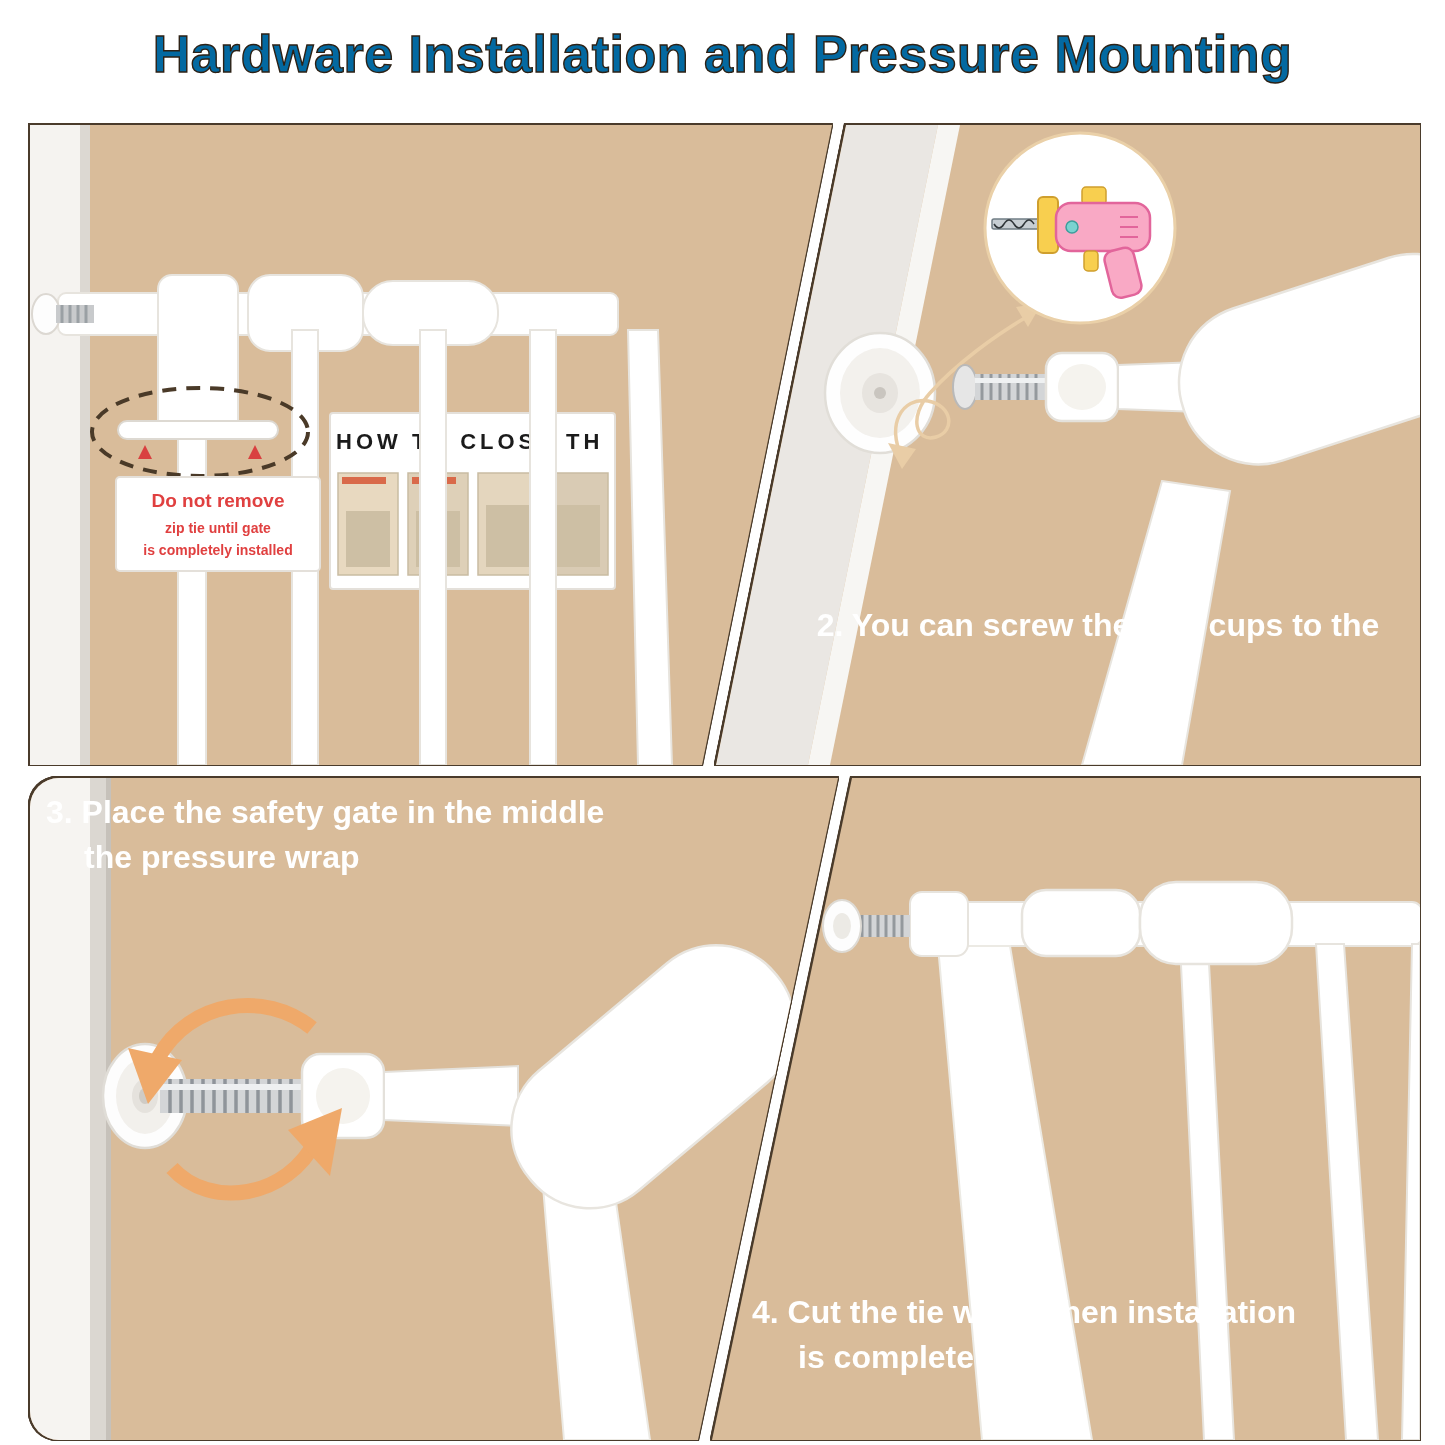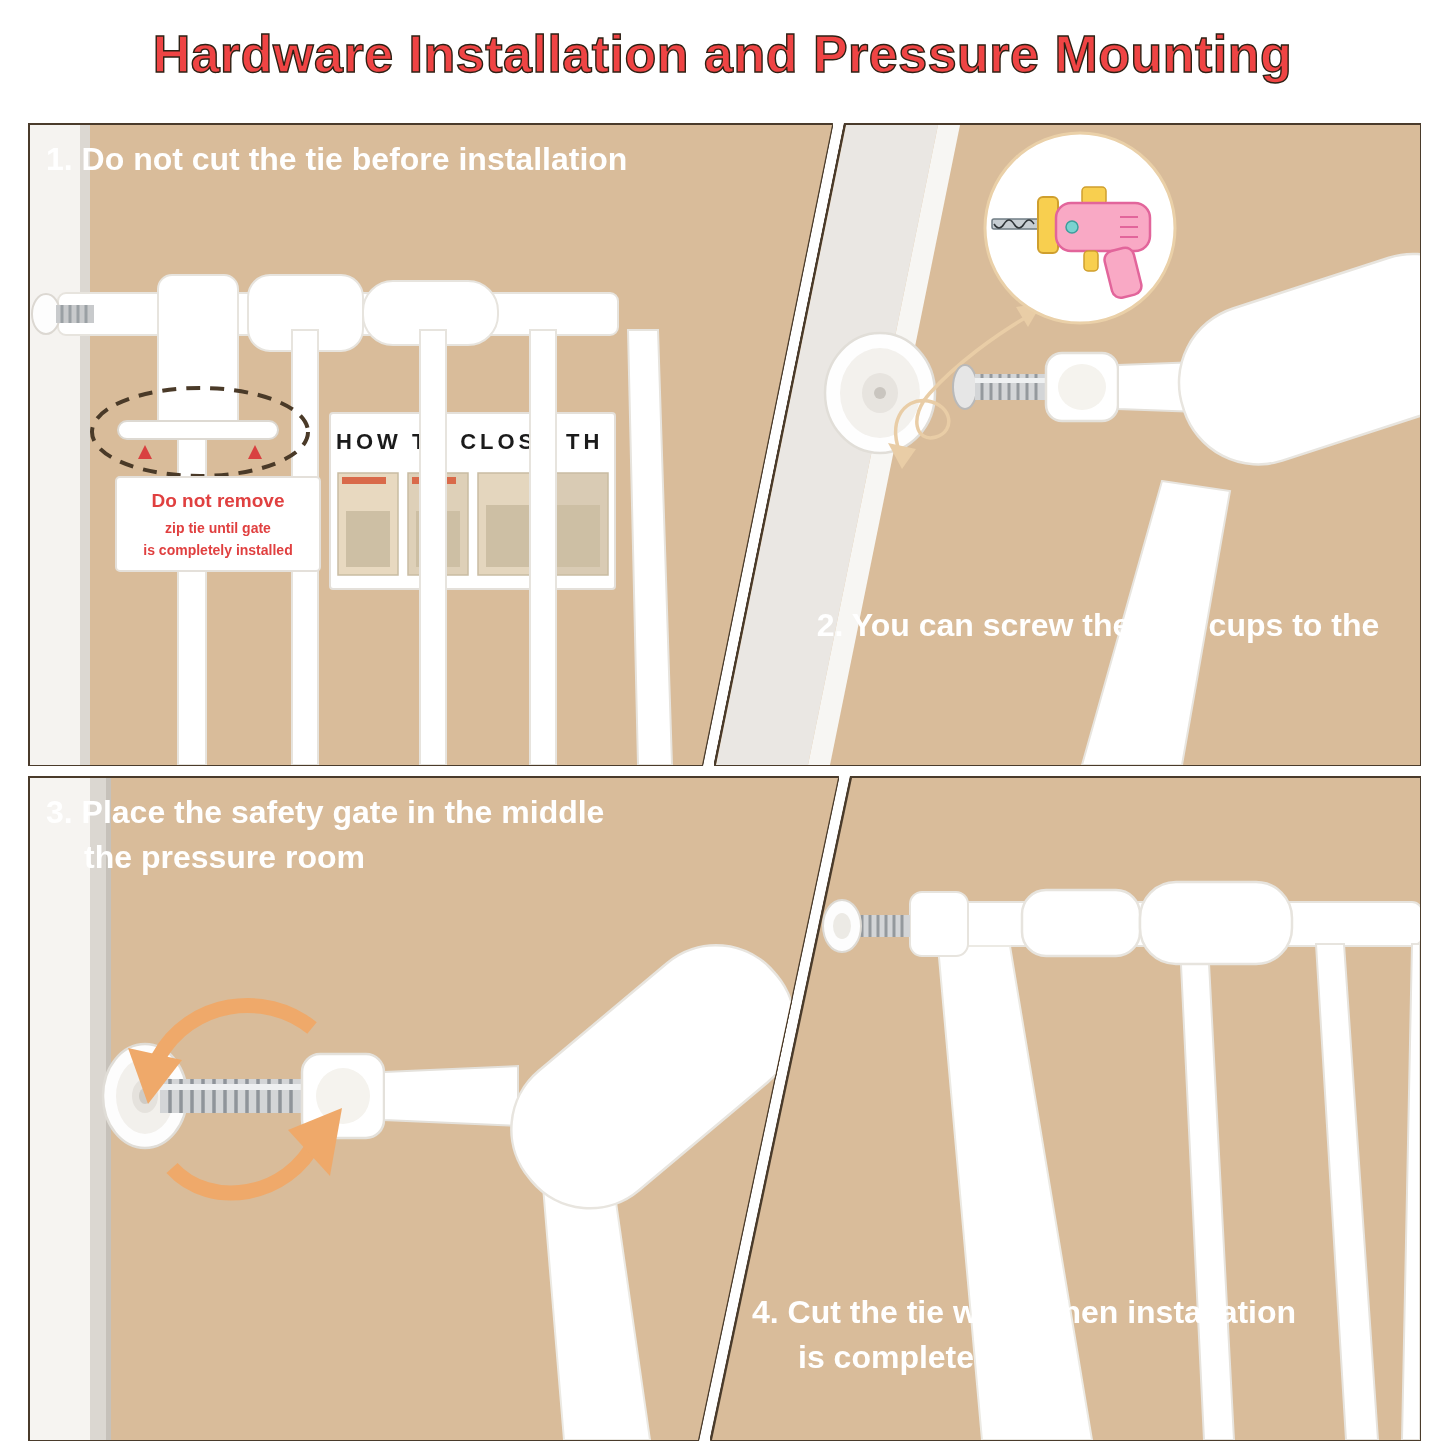--- a/index.html
+++ b/index.html
@@ -1,30 +1,30 @@
 <!DOCTYPE html>
 <html><head>
 <meta charset="utf-8">
 <style>
   html,body{margin:0;padding:0;background:#ffffff;}
   .page{position:relative;width:1445px;height:1445px;background:#ffffff;overflow:hidden;
         font-family:"Liberation Sans",sans-serif;}
   .main-title{position:absolute;top:24px;left:0;width:100%;text-align:center;
-        font-size:52px;font-weight:bold;color:#ef4444;-webkit-text-stroke:1.4px #2d2115;
+        font-size:52px;font-weight:bold;color:#0369a1;-webkit-text-stroke:1.4px #2d2115;
         letter-spacing:0.5px;}
   .row{position:absolute;left:30px;width:1390px;}
   .row1{top:125px;height:640px;}
   .row2{top:778px;height:662px;}
   .panel-wrap{position:absolute;inset:0;
         filter:drop-shadow(1.4px 0 0 #4a3b2b) drop-shadow(-1.4px 0 0 #4a3b2b)
                drop-shadow(0 1.4px 0 #4a3b2b) drop-shadow(0 -1.4px 0 #4a3b2b);}
   .panel{position:absolute;inset:0;background:#d9bc9a;overflow:hidden;}
   .clipA{clip-path:polygon(0 0,802px 0,672px 640px,0 640px);}
   .clipB{clip-path:polygon(816px 0,1390px 0,1390px 640px,686px 640px);}
-  .clipC{clip-path:polygon(0 0,808px 0,668px 662px,0 662px);}
+  .clipC{clip-path:polygon(0 0,808px 0,668px 662px,0 662px);border-radius:29px;}
   .clipD{clip-path:polygon(822px 0,1390px 0,1390px 662px,682px 662px);}
   .panel svg{position:absolute;inset:0;}
   .step-text{position:absolute;color:#ffffff;font-weight:bold;font-size:32px;line-height:45px;}
   .step1-text{left:16px;top:12px;width:760px;}
   .step2-text{left:724px;top:478px;width:688px;text-align:center;}
   .step3-text{left:16px;top:12px;width:780px;}
   .step3-text .indent{margin-left:38px;}
   .step4-text{left:722px;top:512px;width:660px;}
   .step4-text .indent{margin-left:46px;}
 </style>
@@ -82,23 +82,20 @@
             <rect x="386" y="386" width="44" height="56" fill="#cdbfa4"></rect>
             <rect x="456" y="380" width="44" height="62" fill="#cdbfa4"></rect>
             <rect x="526" y="380" width="44" height="62" fill="#cdbfa4"></rect>
           </g>
           <g>
             <rect x="390" y="205" width="26" height="435" fill="#ffffff" stroke="#e7e4de" stroke-width="2"></rect>
             <rect x="500" y="205" width="26" height="435" fill="#ffffff" stroke="#e7e4de" stroke-width="2"></rect>
             <polygon points="598,205 628,205 642,640 608,640" fill="#ffffff" stroke="#e7e4de" stroke-width="2"></polygon>
           </g>
         </svg>
-        <div class="step-text step1-text">
-          <div>1. Do not cut the tie before installation</div>
-        </div>
       </div>
     </div>
 
     <div class="panel-wrap">
       <div class="panel clipB">
         <svg width="1390" height="640" viewBox="0 0 1390 640">
           <g>
             <polygon points="816,0 908,0 778,640 686,640" fill="#eae7e3"></polygon>
             <polygon points="908,0 930,0 800,640 778,640" fill="#f7f6f3"></polygon>
           </g>
@@ -180,21 +177,21 @@
           </g>
           <g>
             <path d="M 282 250 C 235 212 160 222 128 280" fill="none" stroke="#efa96a" stroke-width="15"></path>
             <polygon points="98,270 152,282 118,326" fill="#efa96a"></polygon>
             <path d="M 142 390 C 180 432 258 420 286 362" fill="none" stroke="#efa96a" stroke-width="15"></path>
             <polygon points="312,330 258,352 300,398" fill="#efa96a"></polygon>
           </g>
         </svg>
         <div class="step-text step3-text">
           <div>3. Place the safety gate in the middle</div>
-          <div class="indent">the pressure room</div>
+          <div class="indent">the pressure wrap</div>
         </div>
       </div>
     </div>
 
     <div class="panel-wrap">
       <div class="panel clipD">
         <svg width="1390" height="662" viewBox="0 0 1390 662">
           <rect x="880" y="124" width="512" height="44" rx="10" fill="#ffffff" stroke="#e7e4de" stroke-width="2"></rect>
           <g>
             <polygon points="1150,166 1178,166 1204,662 1174,662" fill="#ffffff" stroke="#e7e4de" stroke-width="2"></polygon>

